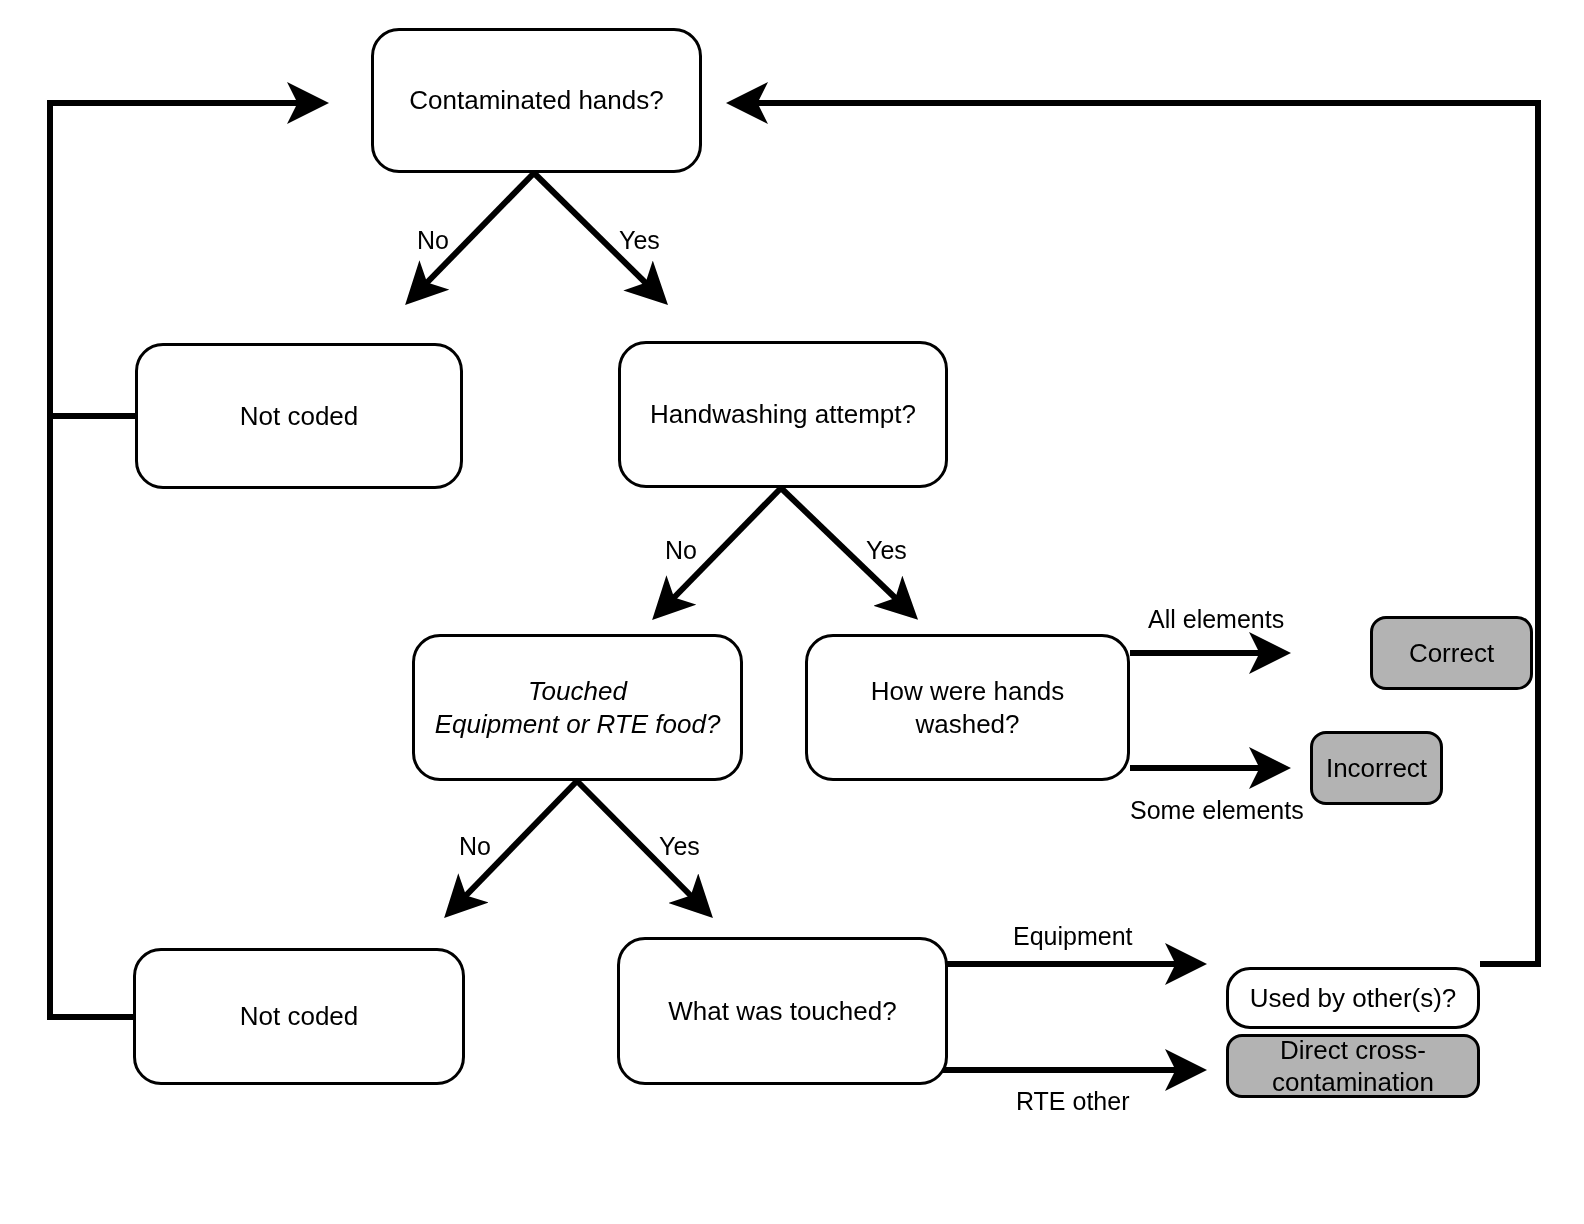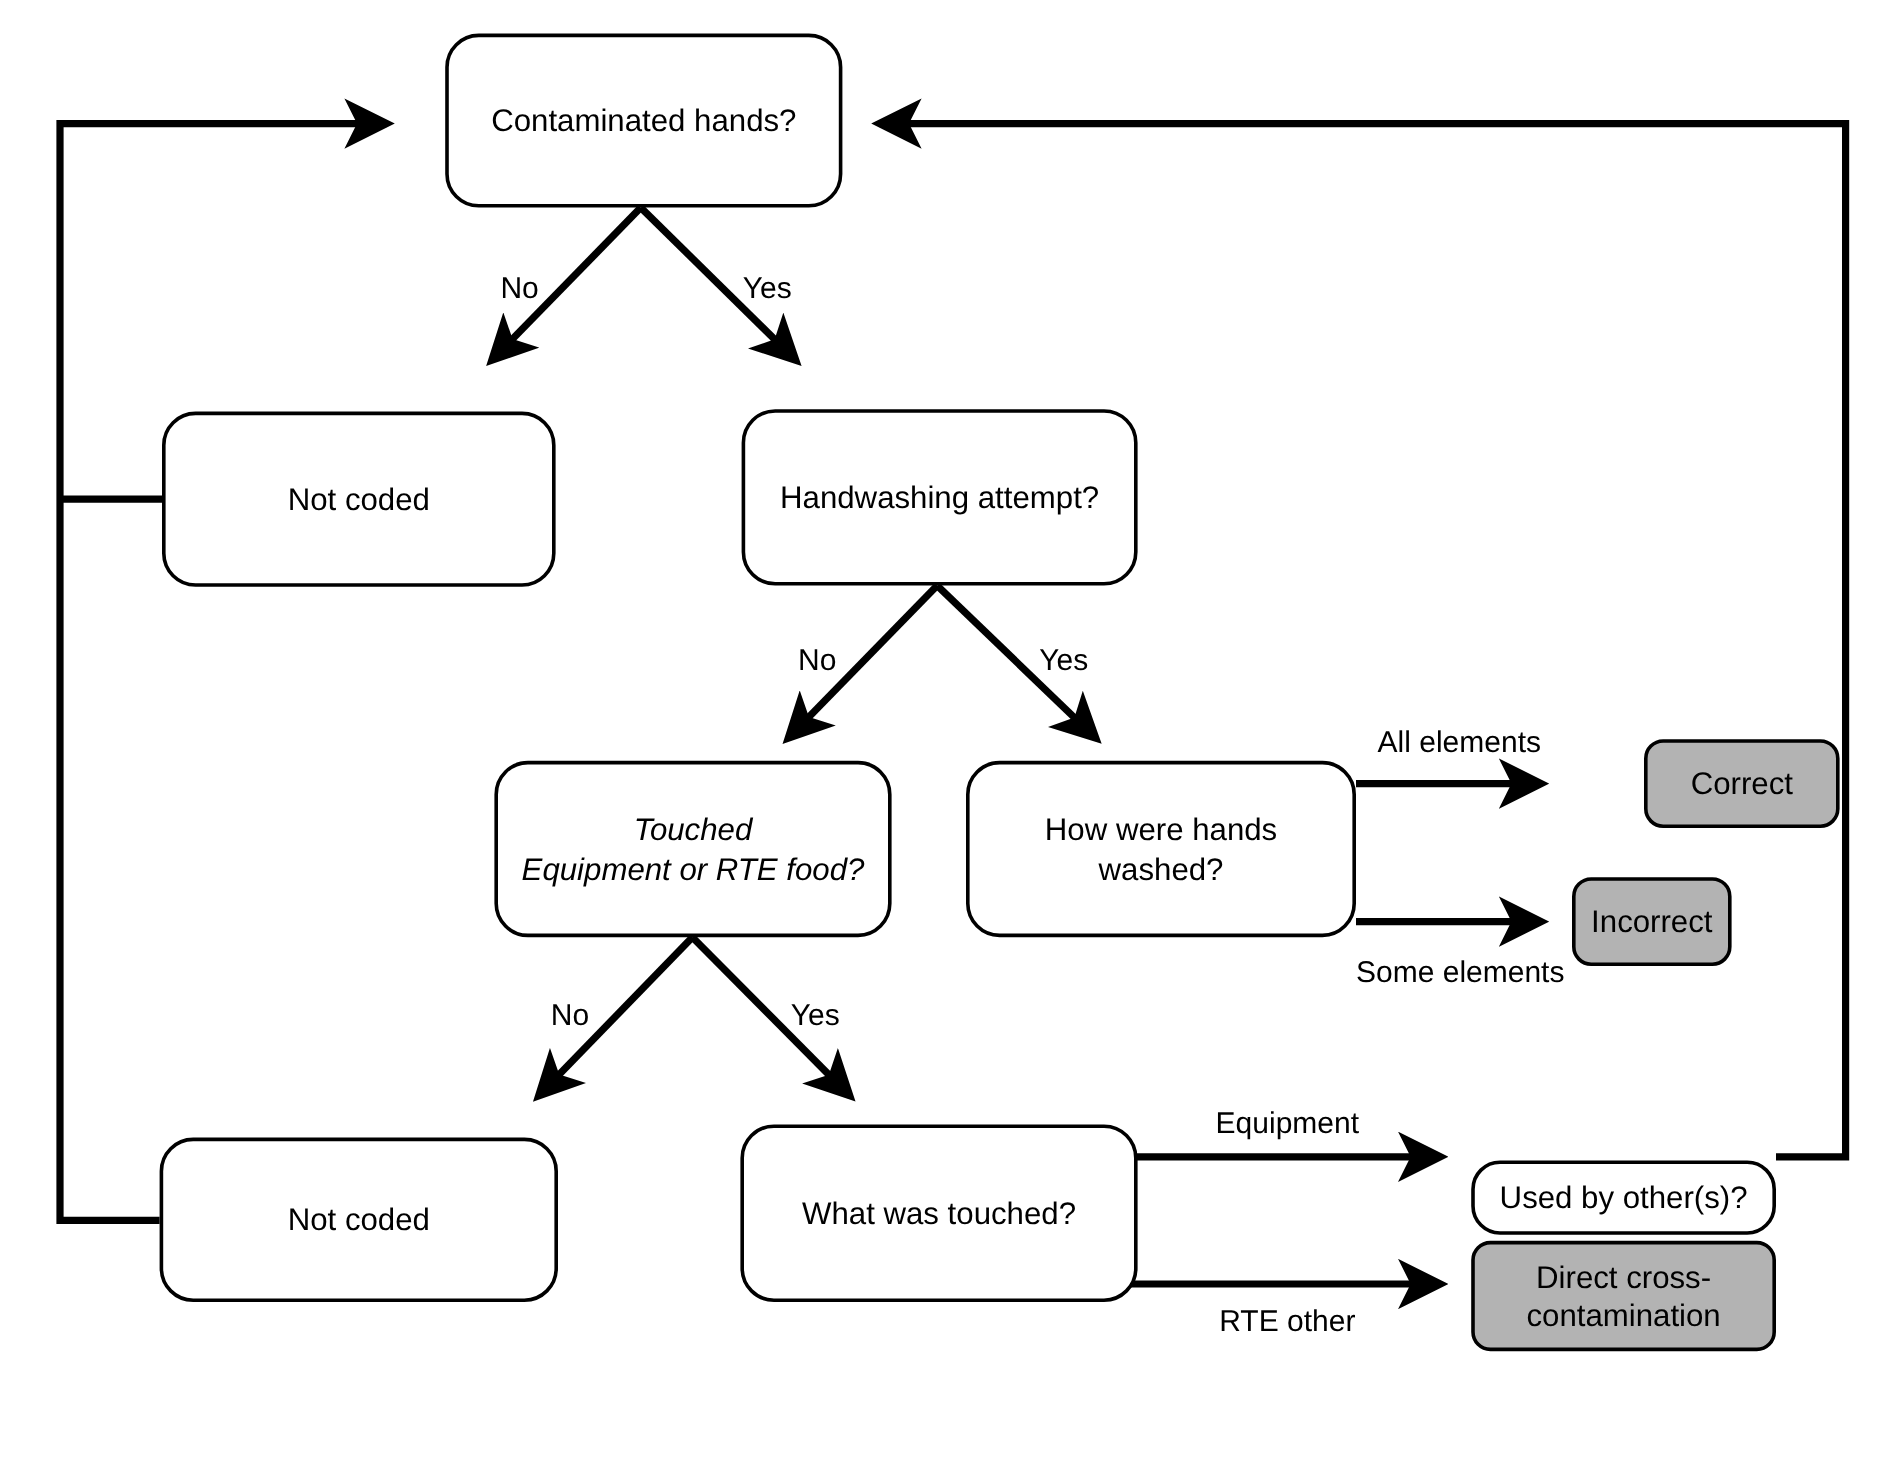--- a/index.html
+++ b/index.html
@@ -153,21 +153,21 @@
   </div>
 
   <div class="node" style="left:597px; top:937px; width:331px; height:148px; border-radius:28px;margin-left:20px;">
     <span class="node-label">What was touched?</span>
   </div>
 
   <div class="node" style="left:1226px; top:933px; width:254px; height:62px; border-radius:24px;margin-top:34px;">
     <span class="node-label">Used by other(s)?</span>
   </div>
 
-  <div class="node terminal" style="left:1226px; top:1034px; width:254px; height:92px; border-radius:16px;">
+  <div class="node terminal" style="left:1226px; top:1034px; width:254px; height:64px; border-radius:16px;">
     <span class="node-label">Direct cross-
 contamination</span>
   </div>
 
   <div class="edge-label" style="left:417px; top:226px;">No</div>
   <div class="edge-label" style="left:619px; top:226px;">Yes</div>
   <div class="edge-label" style="left:665px; top:536px;">No</div>
   <div class="edge-label" style="left:866px; top:536px;">Yes</div>
   <div class="edge-label" style="left:1148px; top:605px;">All elements</div>
   <div class="edge-label" style="left:1130px; top:796px;">Some elements</div>

